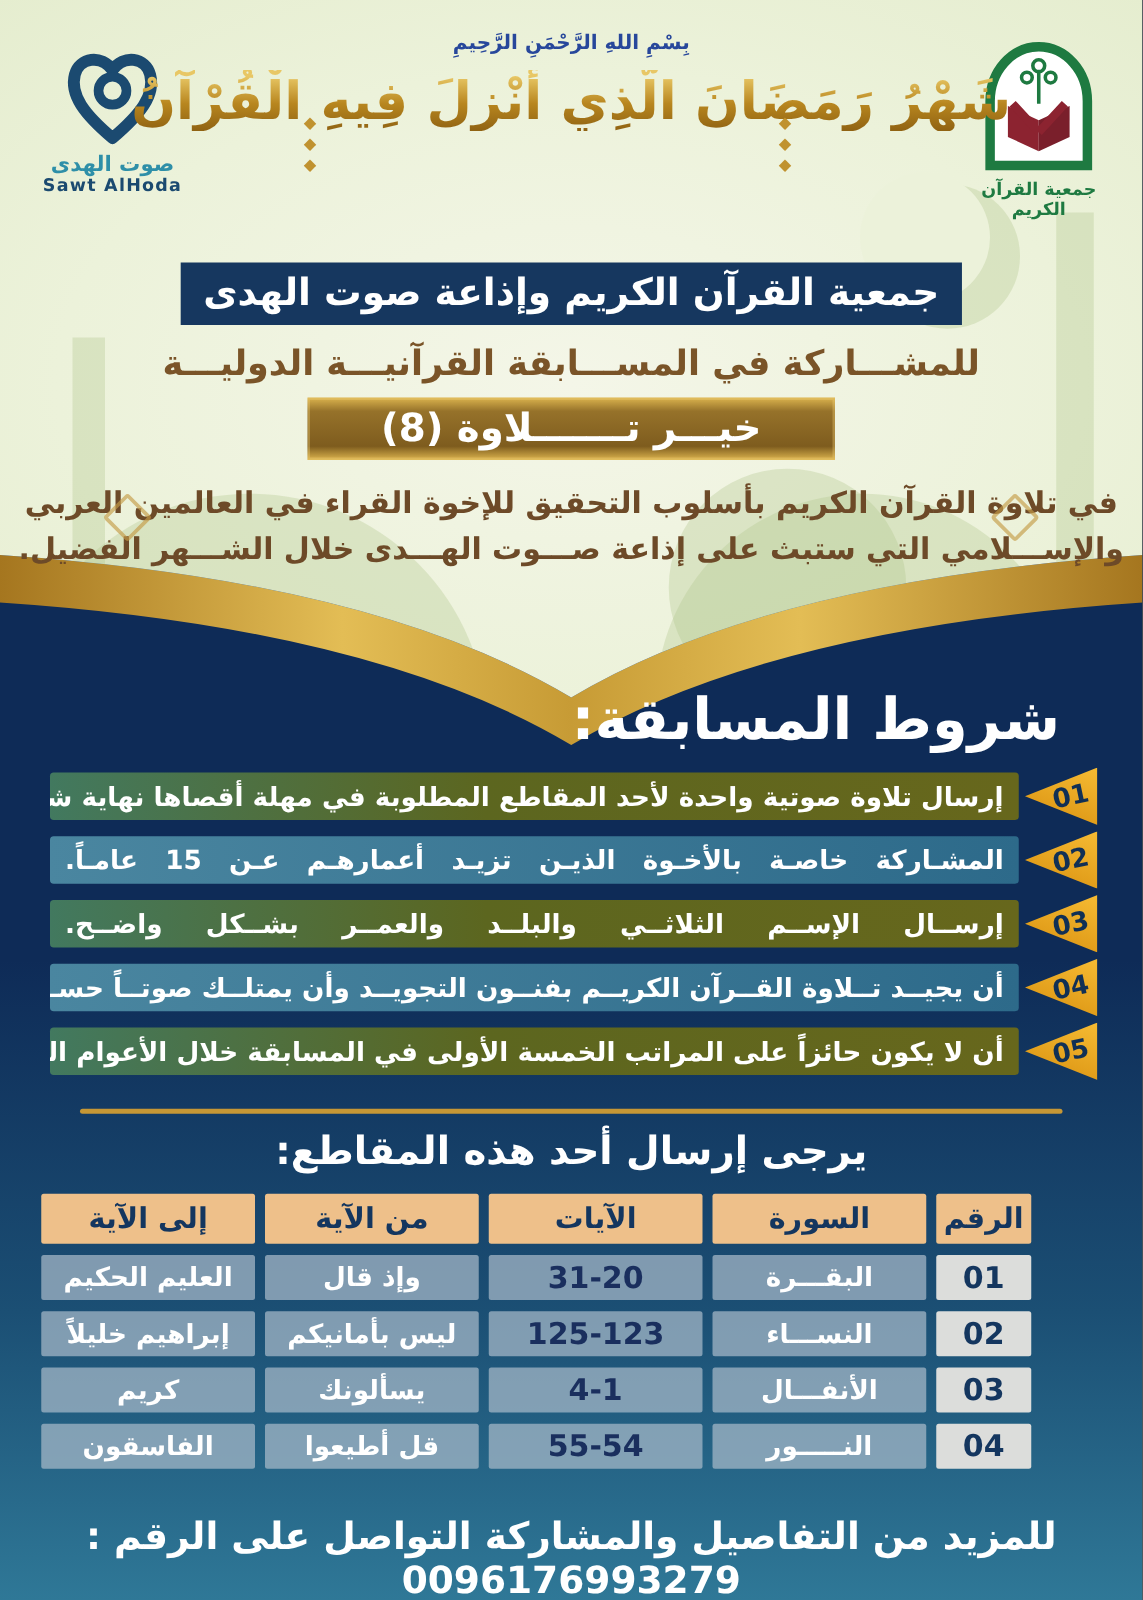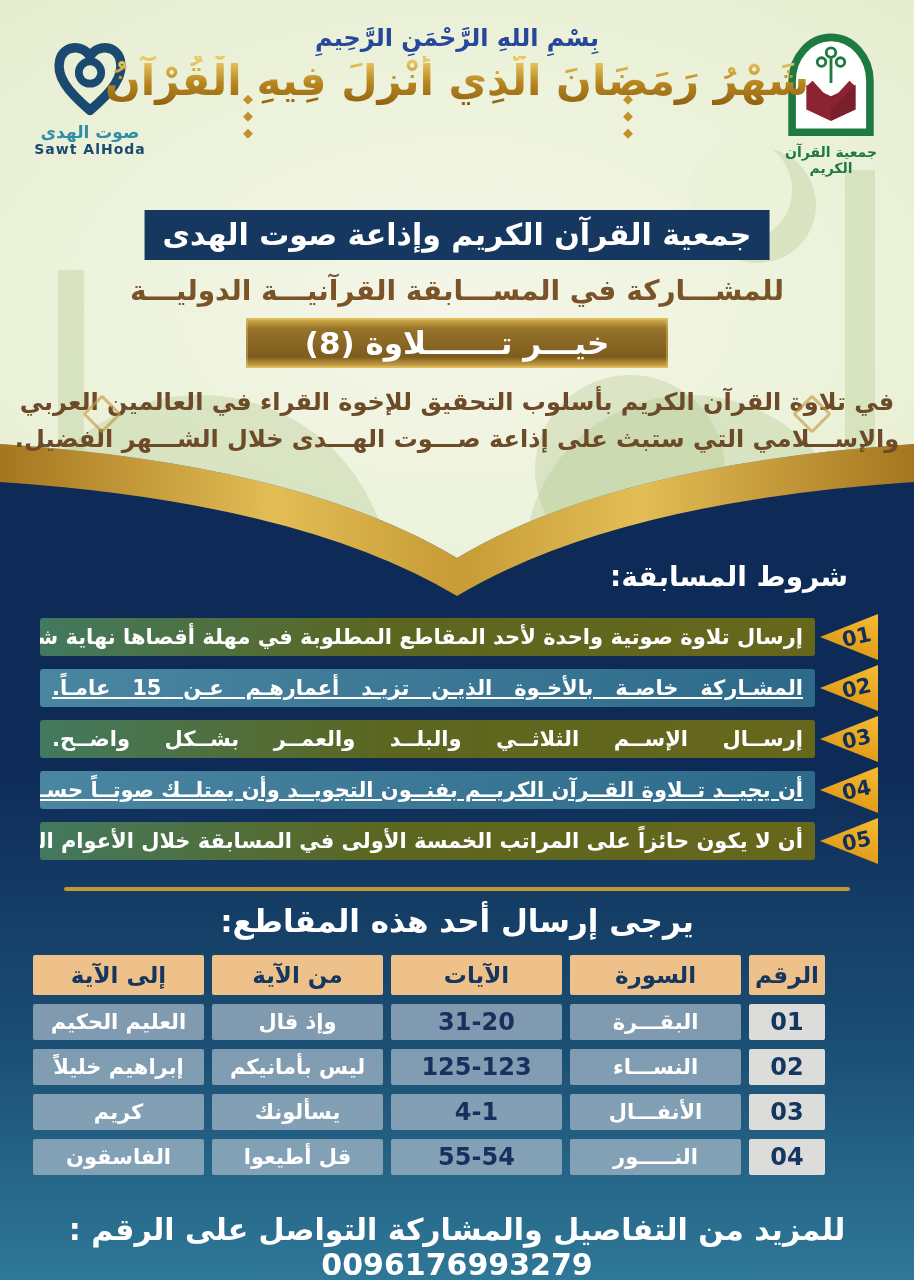--- a/index.html
+++ b/index.html
@@ -15,52 +15,52 @@
 
   
   .logo-left{position:absolute;top:33px;left:30px;width:120px;text-align:center;direction:ltr;}
   .logo-left .ar{color:#2e8fa8;font-weight:bold;font-size:17px;line-height:18px;}
   .logo-left .en{color:#1b4a70;font-weight:bold;font-size:14px;letter-spacing:1px;line-height:16px;}
   .logo-right{position:absolute;top:26px;right:24px;width:118px;text-align:center;}
   .logo-right .label{color:#1e7a41;font-weight:bold;font-size:14px;margin-top:2px;}
 
   
   .basmala{position:absolute;top:24px;width:100%;text-align:center;color:#27479b;
-    font-weight:bold;font-size:24px;}
+    font-weight:bold;font-size:16px;}
   .calligraphy{position:absolute;top:56px;width:100%;text-align:center;font-weight:bold;font-size:42px;
     background:linear-gradient(180deg,#e8c765 10%,#b8861f 55%,#8f6212 100%);
     -webkit-background-clip:text;background-clip:text;color:transparent;}
   .orn{position:absolute;width:16px;color:#c0922f;font-size:13px;line-height:17px;text-align:center;z-index:2;}
   .intro{position:absolute;top:158px;width:100%;text-align:center;color:#7a5428;font-weight:bold;font-size:27px;}
   .org-bar{position:absolute;top:210px;left:50%;transform:translateX(-50%);
     background:#16375f;color:#fff;font-weight:bold;font-size:30px;line-height:50px;
     padding:0 18px;white-space:nowrap;}
   .participation{position:absolute;top:274px;width:100%;text-align:center;color:#7a5428;font-weight:bold;font-size:28px;}
   .banner{position:absolute;top:318px;left:50%;transform:translateX(-50%);width:422px;height:50px;
     background:linear-gradient(180deg,#dcb44e 0%,#96722a 22%,#7e5c1e 78%,#dcb44e 100%);
     box-shadow:inset 0 0 0 2px rgba(240,210,120,.35);
     color:#fff;font-weight:bold;font-size:31px;line-height:50px;text-align:center;white-space:nowrap;}
   .desc{position:absolute;top:384px;width:100%;text-align:center;color:#6d4a28;font-weight:bold;
     font-size:24px;line-height:37px;}
   .side-orn{position:absolute;width:22px;height:22px;border:3px solid #c59b46;transform:rotate(45deg);
     border-radius:3px;opacity:.65;z-index:2;}
 
   
-  .cond-title{position:absolute;top:548px;right:66px;color:#fff;font-weight:bold;font-size:28px;z-index:3;margin-top:12px;}
+  .cond-title{position:absolute;top:548px;right:66px;color:#fff;font-weight:bold;font-size:46px;z-index:3;}
   .conditions{position:absolute;top:614px;left:40px;right:36px;display:flex;flex-direction:column;gap:5px;z-index:3;}
   .cond-row{display:flex;align-items:center;gap:5px;height:46px;direction:rtl;}
   .cond-tag{flex:0 0 58px;width:58px;height:46px;clip-path:polygon(100% 0,0 50%,100% 100%);
     background:linear-gradient(200deg,#f6bb33,#d8900f);position:relative;direction:ltr;}
   .cond-tag span{position:absolute;right:7px;top:50%;transform:translateY(-50%) rotate(-12deg);
     color:#113055;font-weight:bold;font-size:21px;}
   .cond-bar{flex:1;height:38px;line-height:38px;border-radius:3px;padding:0 12px;color:#fff;
     font-weight:bold;font-size:21px;white-space:nowrap;overflow:hidden;
     text-align:justify;text-align-last:justify;}
   .bar-olive{background:linear-gradient(to left,#67671c 0%,#5c661f 55%,#42795f 100%);}
-  .bar-teal{background:linear-gradient(to left,#2d6a8a 0%,#4a86a0 100%);text-decoration:underline;}
+  .bar-teal{background:linear-gradient(to left,#2d6a8a 0%,#4a86a0 100%);}
 
   .divider{position:absolute;top:887px;left:64px;width:786px;height:4px;background:#c69735;border-radius:2px;z-index:3;}
   .verses-title{position:absolute;top:903px;width:100%;text-align:center;color:#fff;font-weight:bold;
     font-size:31px;z-index:3;}
 
   .verse-table{position:absolute;top:955px;left:30px;right:89px;display:grid;z-index:3;
     grid-template-columns:76px 171px 171px 171px 171px;column-gap:8px;row-gap:9px;direction:rtl;}
   .cell{display:flex;align-items:center;justify-content:center;border-radius:2px;}
   .th{background:#eec08a;color:#14365f;font-weight:bold;font-size:23px;height:40px;}
   .td{background:rgba(168,186,201,.72);color:#fff;font-weight:bold;font-size:21px;height:36px;}

